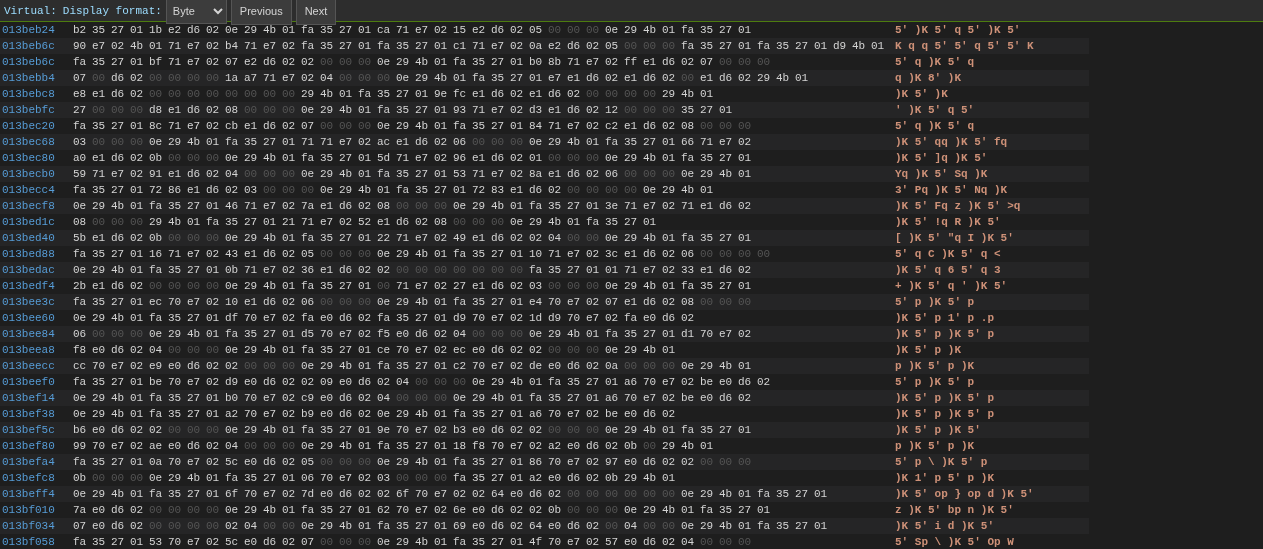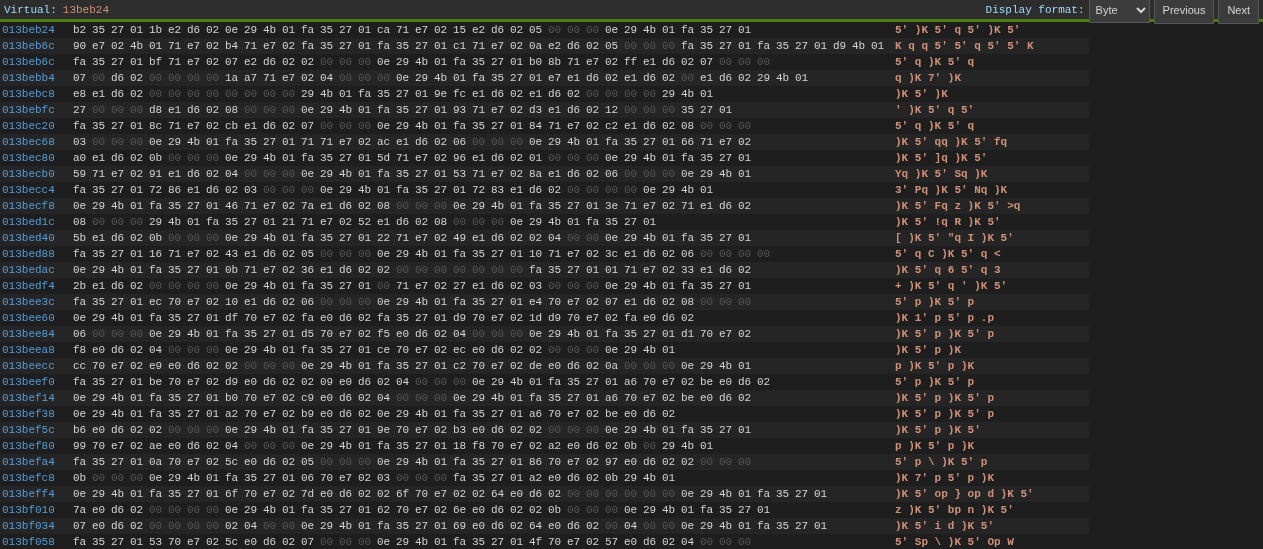--- a/index.html
+++ b/index.html
@@ -10,21 +10,21 @@
       color: #d4d4d4;
       overflow: hidden;
       width: 1263px;
       height: 549px;
     }
     #top-bar {
       display: flex;
       align-items: center;
       height: 22px;
       background: #2d2d2d;
-      border-bottom: 3px solid #4d7c0f;
+      border-bottom: 1px solid #4d7c0f;
       padding: 0 4px;
     }
     #virtual-label {
       color: #9cdcfe;
       margin-right: 6px;
       font-size: 11px;
     }
     #virtual-value {
       color: #ce9178;
       font-size: 11px;
@@ -102,21 +102,20 @@
       text-align: center;
     }
     .hex-zero { color: #555; }
     .hex-val { color: #d4d4d4; }
   </style>
 </head>
 <body>
 
 <div id="top-bar">
   <span id="virtual-label">Virtual:</span>
-  <span id="virtual-value">13beb24</span>
   <span id="display-format-label">Display format:</span>
   <select id="display-format-select"><option value="Byte">Byte</option><option value="Word">Word</option><option value="DWord">DWord</option><option value="QWord">QWord</option></select>
   <button id="prev-button">Previous</button>
   <button id="next-button">Next</button>
 </div>
 
 <div id="hex-container">
   <table id="hex-table">
     <tbody id="hex-body">
     <tr>
@@ -130,21 +129,21 @@
           <td class="ascii">  K  q   q   5'  5'   q          5'  5'   K </td>
         </tr>
         <tr>
           <td class="addr">013beb6c</td>
           <td class="hex-bytes"><span class="hex-val">fa</span><span class="hex-val">35</span><span class="hex-val">27</span><span class="hex-val">01</span><span class="hex-val">bf</span><span class="hex-val">71</span><span class="hex-val">e7</span><span class="hex-val">02</span><span class="hex-val">07</span><span class="hex-val">e2</span><span class="hex-val">d6</span><span class="hex-val">02</span><span class="hex-val">02</span><span class="hex-zero">00</span><span class="hex-zero">00</span><span class="hex-zero">00</span><span class="hex-val">0e</span><span class="hex-val">29</span><span class="hex-val">4b</span><span class="hex-val">01</span><span class="hex-val">fa</span><span class="hex-val">35</span><span class="hex-val">27</span><span class="hex-val">01</span><span class="hex-val">b0</span><span class="hex-val">8b</span><span class="hex-val">71</span><span class="hex-val">e7</span><span class="hex-val">02</span><span class="hex-val">ff</span><span class="hex-val">e1</span><span class="hex-val">d6</span><span class="hex-val">02</span><span class="hex-val">07</span><span class="hex-zero">00</span><span class="hex-zero">00</span><span class="hex-zero">00</span></td>
           <td class="ascii">5'   q            )K  5'    q              </td>
         </tr>
         <tr>
           <td class="addr">013bebb4</td>
           <td class="hex-bytes"><span class="hex-val">07</span><span class="hex-zero">00</span><span class="hex-val">d6</span><span class="hex-val">02</span><span class="hex-zero">00</span><span class="hex-zero">00</span><span class="hex-zero">00</span><span class="hex-zero">00</span><span class="hex-val">1a</span><span class="hex-val">a7</span><span class="hex-val">71</span><span class="hex-val">e7</span><span class="hex-val">02</span><span class="hex-val">04</span><span class="hex-zero">00</span><span class="hex-zero">00</span><span class="hex-zero">00</span><span class="hex-val">0e</span><span class="hex-val">29</span><span class="hex-val">4b</span><span class="hex-val">01</span><span class="hex-val">fa</span><span class="hex-val">35</span><span class="hex-val">27</span><span class="hex-val">01</span><span class="hex-val">e7</span><span class="hex-val">e1</span><span class="hex-val">d6</span><span class="hex-val">02</span><span class="hex-val">e1</span><span class="hex-val">d6</span><span class="hex-val">02</span><span class="hex-zero">00</span><span class="hex-val">e1</span><span class="hex-val">d6</span><span class="hex-val">02</span><span class="hex-val">29</span><span class="hex-val">4b</span><span class="hex-val">01</span></td>
-          <td class="ascii">        q        )K  7'                 )K </td>
+          <td class="ascii">        q        )K  8'                 )K </td>
         </tr>
         <tr>
           <td class="addr">013bebc8</td>
           <td class="hex-bytes"><span class="hex-val">e8</span><span class="hex-val">e1</span><span class="hex-val">d6</span><span class="hex-val">02</span><span class="hex-zero">00</span><span class="hex-zero">00</span><span class="hex-zero">00</span><span class="hex-zero">00</span><span class="hex-zero">00</span><span class="hex-zero">00</span><span class="hex-zero">00</span><span class="hex-zero">00</span><span class="hex-val">29</span><span class="hex-val">4b</span><span class="hex-val">01</span><span class="hex-val">fa</span><span class="hex-val">35</span><span class="hex-val">27</span><span class="hex-val">01</span><span class="hex-val">9e</span><span class="hex-val">fc</span><span class="hex-val">e1</span><span class="hex-val">d6</span><span class="hex-val">02</span><span class="hex-val">e1</span><span class="hex-val">d6</span><span class="hex-val">02</span><span class="hex-zero">00</span><span class="hex-zero">00</span><span class="hex-zero">00</span><span class="hex-zero">00</span><span class="hex-val">29</span><span class="hex-val">4b</span><span class="hex-val">01</span></td>
           <td class="ascii">                )K  5'              )K </td>
         </tr>
         <tr>
           <td class="addr">013bebfc</td>
           <td class="hex-bytes"><span class="hex-val">27</span><span class="hex-zero">00</span><span class="hex-zero">00</span><span class="hex-zero">00</span><span class="hex-val">d8</span><span class="hex-val">e1</span><span class="hex-val">d6</span><span class="hex-val">02</span><span class="hex-val">08</span><span class="hex-zero">00</span><span class="hex-zero">00</span><span class="hex-zero">00</span><span class="hex-val">0e</span><span class="hex-val">29</span><span class="hex-val">4b</span><span class="hex-val">01</span><span class="hex-val">fa</span><span class="hex-val">35</span><span class="hex-val">27</span><span class="hex-val">01</span><span class="hex-val">93</span><span class="hex-val">71</span><span class="hex-val">e7</span><span class="hex-val">02</span><span class="hex-val">d3</span><span class="hex-val">e1</span><span class="hex-val">d6</span><span class="hex-val">02</span><span class="hex-val">12</span><span class="hex-zero">00</span><span class="hex-zero">00</span><span class="hex-zero">00</span><span class="hex-val">35</span><span class="hex-val">27</span><span class="hex-val">01</span></td>
           <td class="ascii">'             )K  5'   q           5' </td>
@@ -205,21 +204,21 @@
           <td class="ascii">+          )K  5'    q   '        )K  5'  </td>
         </tr>
         <tr>
           <td class="addr">013bee3c</td>
           <td class="hex-bytes"><span class="hex-val">fa</span><span class="hex-val">35</span><span class="hex-val">27</span><span class="hex-val">01</span><span class="hex-val">ec</span><span class="hex-val">70</span><span class="hex-val">e7</span><span class="hex-val">02</span><span class="hex-val">10</span><span class="hex-val">e1</span><span class="hex-val">d6</span><span class="hex-val">02</span><span class="hex-val">06</span><span class="hex-zero">00</span><span class="hex-zero">00</span><span class="hex-zero">00</span><span class="hex-val">0e</span><span class="hex-val">29</span><span class="hex-val">4b</span><span class="hex-val">01</span><span class="hex-val">fa</span><span class="hex-val">35</span><span class="hex-val">27</span><span class="hex-val">01</span><span class="hex-val">e4</span><span class="hex-val">70</span><span class="hex-val">e7</span><span class="hex-val">02</span><span class="hex-val">07</span><span class="hex-val">e1</span><span class="hex-val">d6</span><span class="hex-val">02</span><span class="hex-val">08</span><span class="hex-zero">00</span><span class="hex-zero">00</span><span class="hex-zero">00</span></td>
           <td class="ascii">5'   p            )K  5'   p              </td>
         </tr>
         <tr>
           <td class="addr">013bee60</td>
           <td class="hex-bytes"><span class="hex-val">0e</span><span class="hex-val">29</span><span class="hex-val">4b</span><span class="hex-val">01</span><span class="hex-val">fa</span><span class="hex-val">35</span><span class="hex-val">27</span><span class="hex-val">01</span><span class="hex-val">df</span><span class="hex-val">70</span><span class="hex-val">e7</span><span class="hex-val">02</span><span class="hex-val">fa</span><span class="hex-val">e0</span><span class="hex-val">d6</span><span class="hex-val">02</span><span class="hex-val">fa</span><span class="hex-val">35</span><span class="hex-val">27</span><span class="hex-val">01</span><span class="hex-val">d9</span><span class="hex-val">70</span><span class="hex-val">e7</span><span class="hex-val">02</span><span class="hex-val">1d</span><span class="hex-val">d9</span><span class="hex-val">70</span><span class="hex-val">e7</span><span class="hex-val">02</span><span class="hex-val">fa</span><span class="hex-val">e0</span><span class="hex-val">d6</span><span class="hex-val">02</span></td>
-          <td class="ascii">  )K  1'   p            5'   p  .p      </td>
+          <td class="ascii">  )K  5'   p            1'   p  .p      </td>
         </tr>
         <tr>
           <td class="addr">013bee84</td>
           <td class="hex-bytes"><span class="hex-val">06</span><span class="hex-zero">00</span><span class="hex-zero">00</span><span class="hex-zero">00</span><span class="hex-val">0e</span><span class="hex-val">29</span><span class="hex-val">4b</span><span class="hex-val">01</span><span class="hex-val">fa</span><span class="hex-val">35</span><span class="hex-val">27</span><span class="hex-val">01</span><span class="hex-val">d5</span><span class="hex-val">70</span><span class="hex-val">e7</span><span class="hex-val">02</span><span class="hex-val">f5</span><span class="hex-val">e0</span><span class="hex-val">d6</span><span class="hex-val">02</span><span class="hex-val">04</span><span class="hex-zero">00</span><span class="hex-zero">00</span><span class="hex-zero">00</span><span class="hex-val">0e</span><span class="hex-val">29</span><span class="hex-val">4b</span><span class="hex-val">01</span><span class="hex-val">fa</span><span class="hex-val">35</span><span class="hex-val">27</span><span class="hex-val">01</span><span class="hex-val">d1</span><span class="hex-val">70</span><span class="hex-val">e7</span><span class="hex-val">02</span></td>
           <td class="ascii">      )K  5'   p            )K  5'   p  </td>
         </tr>
         <tr>
           <td class="addr">013beea8</td>
           <td class="hex-bytes"><span class="hex-val">f8</span><span class="hex-val">e0</span><span class="hex-val">d6</span><span class="hex-val">02</span><span class="hex-val">04</span><span class="hex-zero">00</span><span class="hex-zero">00</span><span class="hex-zero">00</span><span class="hex-val">0e</span><span class="hex-val">29</span><span class="hex-val">4b</span><span class="hex-val">01</span><span class="hex-val">fa</span><span class="hex-val">35</span><span class="hex-val">27</span><span class="hex-val">01</span><span class="hex-val">ce</span><span class="hex-val">70</span><span class="hex-val">e7</span><span class="hex-val">02</span><span class="hex-val">ec</span><span class="hex-val">e0</span><span class="hex-val">d6</span><span class="hex-val">02</span><span class="hex-val">02</span><span class="hex-zero">00</span><span class="hex-zero">00</span><span class="hex-zero">00</span><span class="hex-val">0e</span><span class="hex-val">29</span><span class="hex-val">4b</span><span class="hex-val">01</span></td>
           <td class="ascii">          )K  5'   p            )K </td>
@@ -255,21 +254,21 @@
           <td class="ascii">  p           )K  5'    p        )K </td>
         </tr>
         <tr>
           <td class="addr">013befa4</td>
           <td class="hex-bytes"><span class="hex-val">fa</span><span class="hex-val">35</span><span class="hex-val">27</span><span class="hex-val">01</span><span class="hex-val">0a</span><span class="hex-val">70</span><span class="hex-val">e7</span><span class="hex-val">02</span><span class="hex-val">5c</span><span class="hex-val">e0</span><span class="hex-val">d6</span><span class="hex-val">02</span><span class="hex-val">05</span><span class="hex-zero">00</span><span class="hex-zero">00</span><span class="hex-zero">00</span><span class="hex-val">0e</span><span class="hex-val">29</span><span class="hex-val">4b</span><span class="hex-val">01</span><span class="hex-val">fa</span><span class="hex-val">35</span><span class="hex-val">27</span><span class="hex-val">01</span><span class="hex-val">86</span><span class="hex-val">70</span><span class="hex-val">e7</span><span class="hex-val">02</span><span class="hex-val">97</span><span class="hex-val">e0</span><span class="hex-val">d6</span><span class="hex-val">02</span><span class="hex-val">02</span><span class="hex-zero">00</span><span class="hex-zero">00</span><span class="hex-zero">00</span></td>
           <td class="ascii">5'   p   \         )K  5'   p              </td>
         </tr>
         <tr>
           <td class="addr">013befc8</td>
           <td class="hex-bytes"><span class="hex-val">0b</span><span class="hex-zero">00</span><span class="hex-zero">00</span><span class="hex-zero">00</span><span class="hex-val">0e</span><span class="hex-val">29</span><span class="hex-val">4b</span><span class="hex-val">01</span><span class="hex-val">fa</span><span class="hex-val">35</span><span class="hex-val">27</span><span class="hex-val">01</span><span class="hex-val">06</span><span class="hex-val">70</span><span class="hex-val">e7</span><span class="hex-val">02</span><span class="hex-val">03</span><span class="hex-zero">00</span><span class="hex-zero">00</span><span class="hex-zero">00</span><span class="hex-val">fa</span><span class="hex-val">35</span><span class="hex-val">27</span><span class="hex-val">01</span><span class="hex-val">a2</span><span class="hex-val">e0</span><span class="hex-val">d6</span><span class="hex-val">02</span><span class="hex-val">0b</span><span class="hex-val">29</span><span class="hex-val">4b</span><span class="hex-val">01</span></td>
-          <td class="ascii">      )K  7'   p        5'    p   )K </td>
+          <td class="ascii">      )K  1'   p        5'    p   )K </td>
         </tr>
         <tr>
           <td class="addr">013beff4</td>
           <td class="hex-bytes"><span class="hex-val">0e</span><span class="hex-val">29</span><span class="hex-val">4b</span><span class="hex-val">01</span><span class="hex-val">fa</span><span class="hex-val">35</span><span class="hex-val">27</span><span class="hex-val">01</span><span class="hex-val">6f</span><span class="hex-val">70</span><span class="hex-val">e7</span><span class="hex-val">02</span><span class="hex-val">7d</span><span class="hex-val">e0</span><span class="hex-val">d6</span><span class="hex-val">02</span><span class="hex-val">02</span><span class="hex-val">6f</span><span class="hex-val">70</span><span class="hex-val">e7</span><span class="hex-val">02</span><span class="hex-val">02</span><span class="hex-val">64</span><span class="hex-val">e0</span><span class="hex-val">d6</span><span class="hex-val">02</span><span class="hex-zero">00</span><span class="hex-zero">00</span><span class="hex-zero">00</span><span class="hex-zero">00</span><span class="hex-zero">00</span><span class="hex-zero">00</span><span class="hex-val">0e</span><span class="hex-val">29</span><span class="hex-val">4b</span><span class="hex-val">01</span><span class="hex-val">fa</span><span class="hex-val">35</span><span class="hex-val">27</span><span class="hex-val">01</span></td>
           <td class="ascii">  )K  5'  op  }   op   d            )K  5'  </td>
         </tr>
         <tr>
           <td class="addr">013bf010</td>
           <td class="hex-bytes"><span class="hex-val">7a</span><span class="hex-val">e0</span><span class="hex-val">d6</span><span class="hex-val">02</span><span class="hex-zero">00</span><span class="hex-zero">00</span><span class="hex-zero">00</span><span class="hex-zero">00</span><span class="hex-val">0e</span><span class="hex-val">29</span><span class="hex-val">4b</span><span class="hex-val">01</span><span class="hex-val">fa</span><span class="hex-val">35</span><span class="hex-val">27</span><span class="hex-val">01</span><span class="hex-val">62</span><span class="hex-val">70</span><span class="hex-val">e7</span><span class="hex-val">02</span><span class="hex-val">6e</span><span class="hex-val">e0</span><span class="hex-val">d6</span><span class="hex-val">02</span><span class="hex-val">02</span><span class="hex-val">0b</span><span class="hex-zero">00</span><span class="hex-zero">00</span><span class="hex-zero">00</span><span class="hex-val">0e</span><span class="hex-val">29</span><span class="hex-val">4b</span><span class="hex-val">01</span><span class="hex-val">fa</span><span class="hex-val">35</span><span class="hex-val">27</span><span class="hex-val">01</span></td>
           <td class="ascii">z          )K  5'  bp  n        )K  5'  </td>

